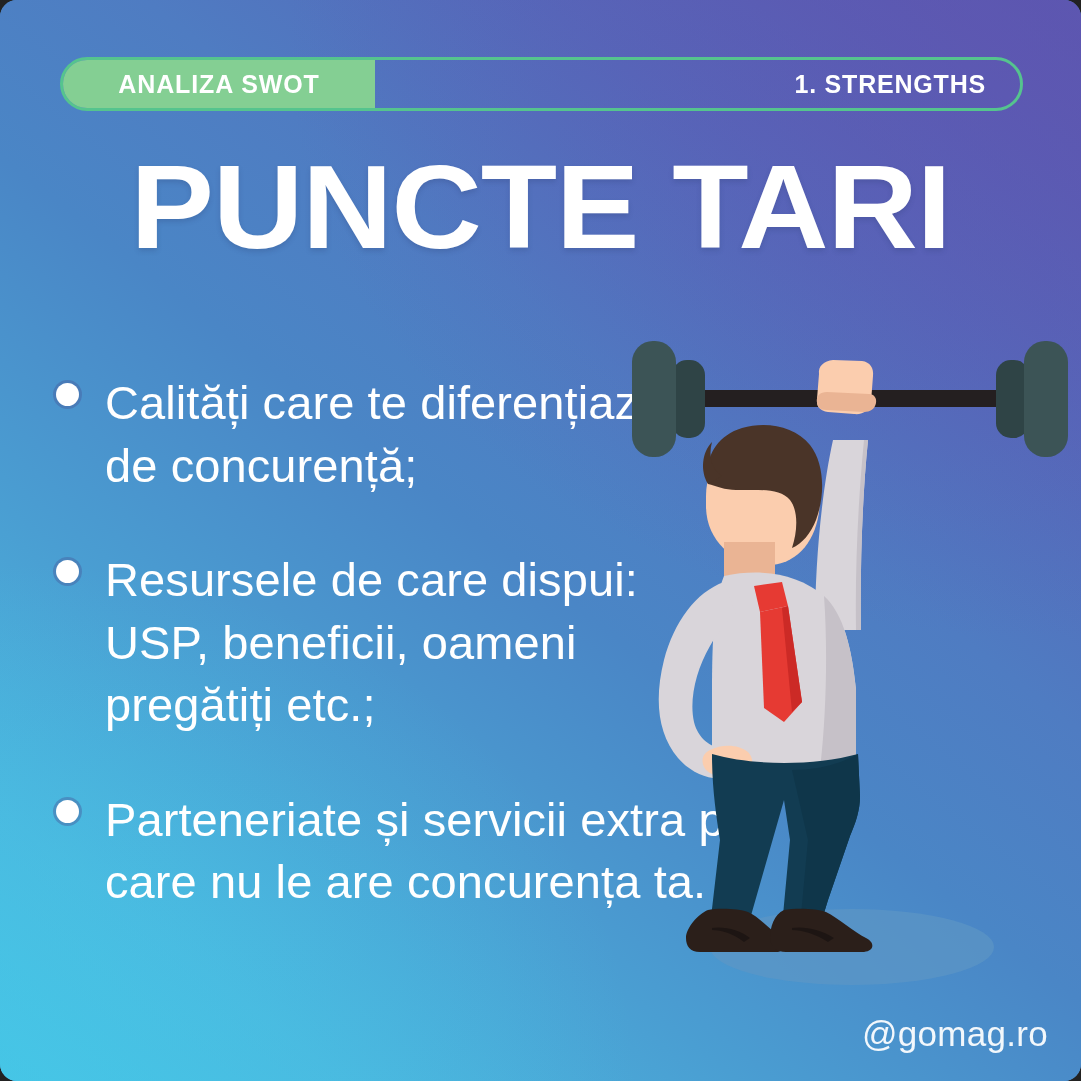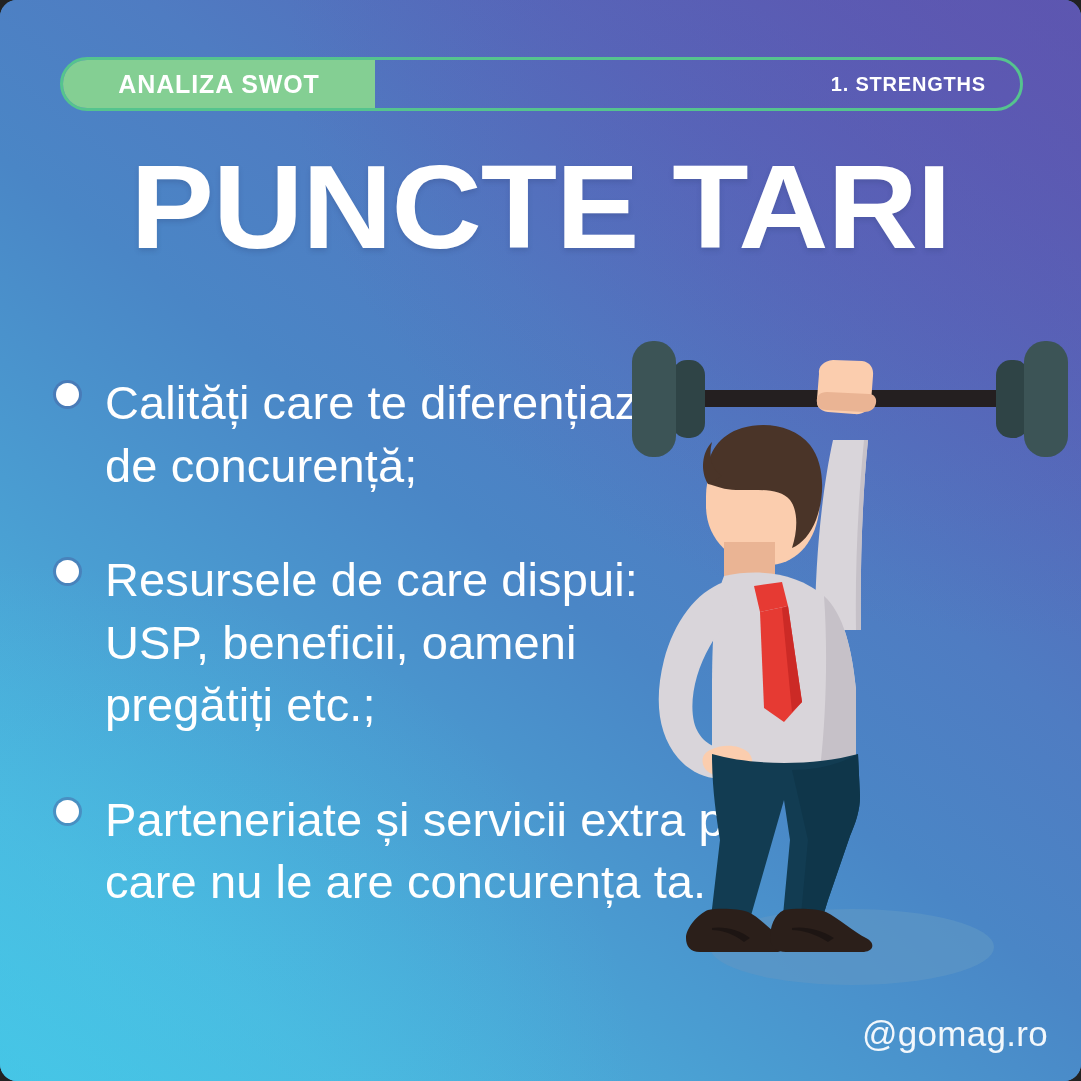--- a/index.html
+++ b/index.html
@@ -55,21 +55,21 @@
     font-weight:bold;
     letter-spacing:.9px;
   }
   .header-right{
     flex:1 1 auto;
     display:flex;align-items:center;justify-content:flex-end;
     padding-right:34px;
   }
   .header-right span{
     color:#ffffff;
-    font-size:20px;
+    font-size:25px;
     font-weight:bold;
     letter-spacing:.8px;
   }
 
   
   .title{
     position:absolute;left:0;right:0;top:148px;
     text-align:center;
     color:#ffffff;
     font-size:118px;

